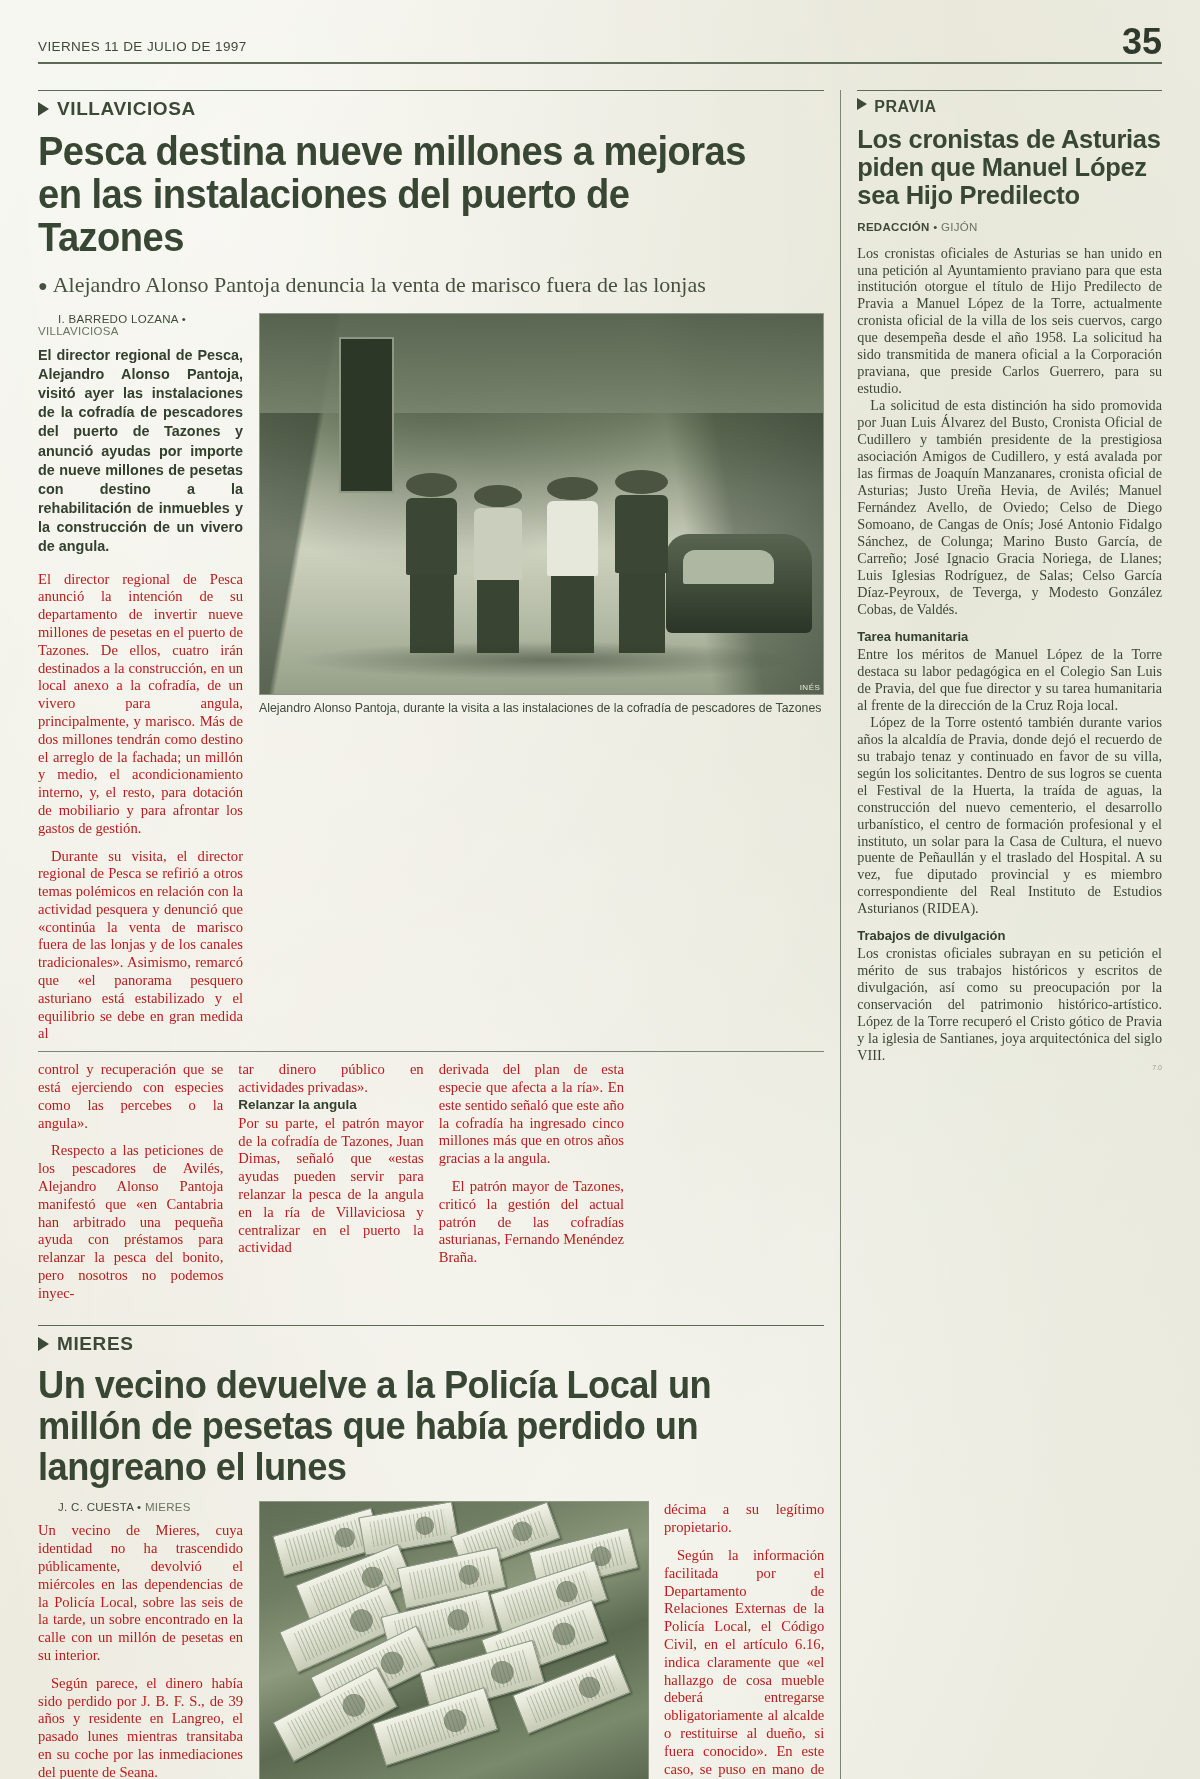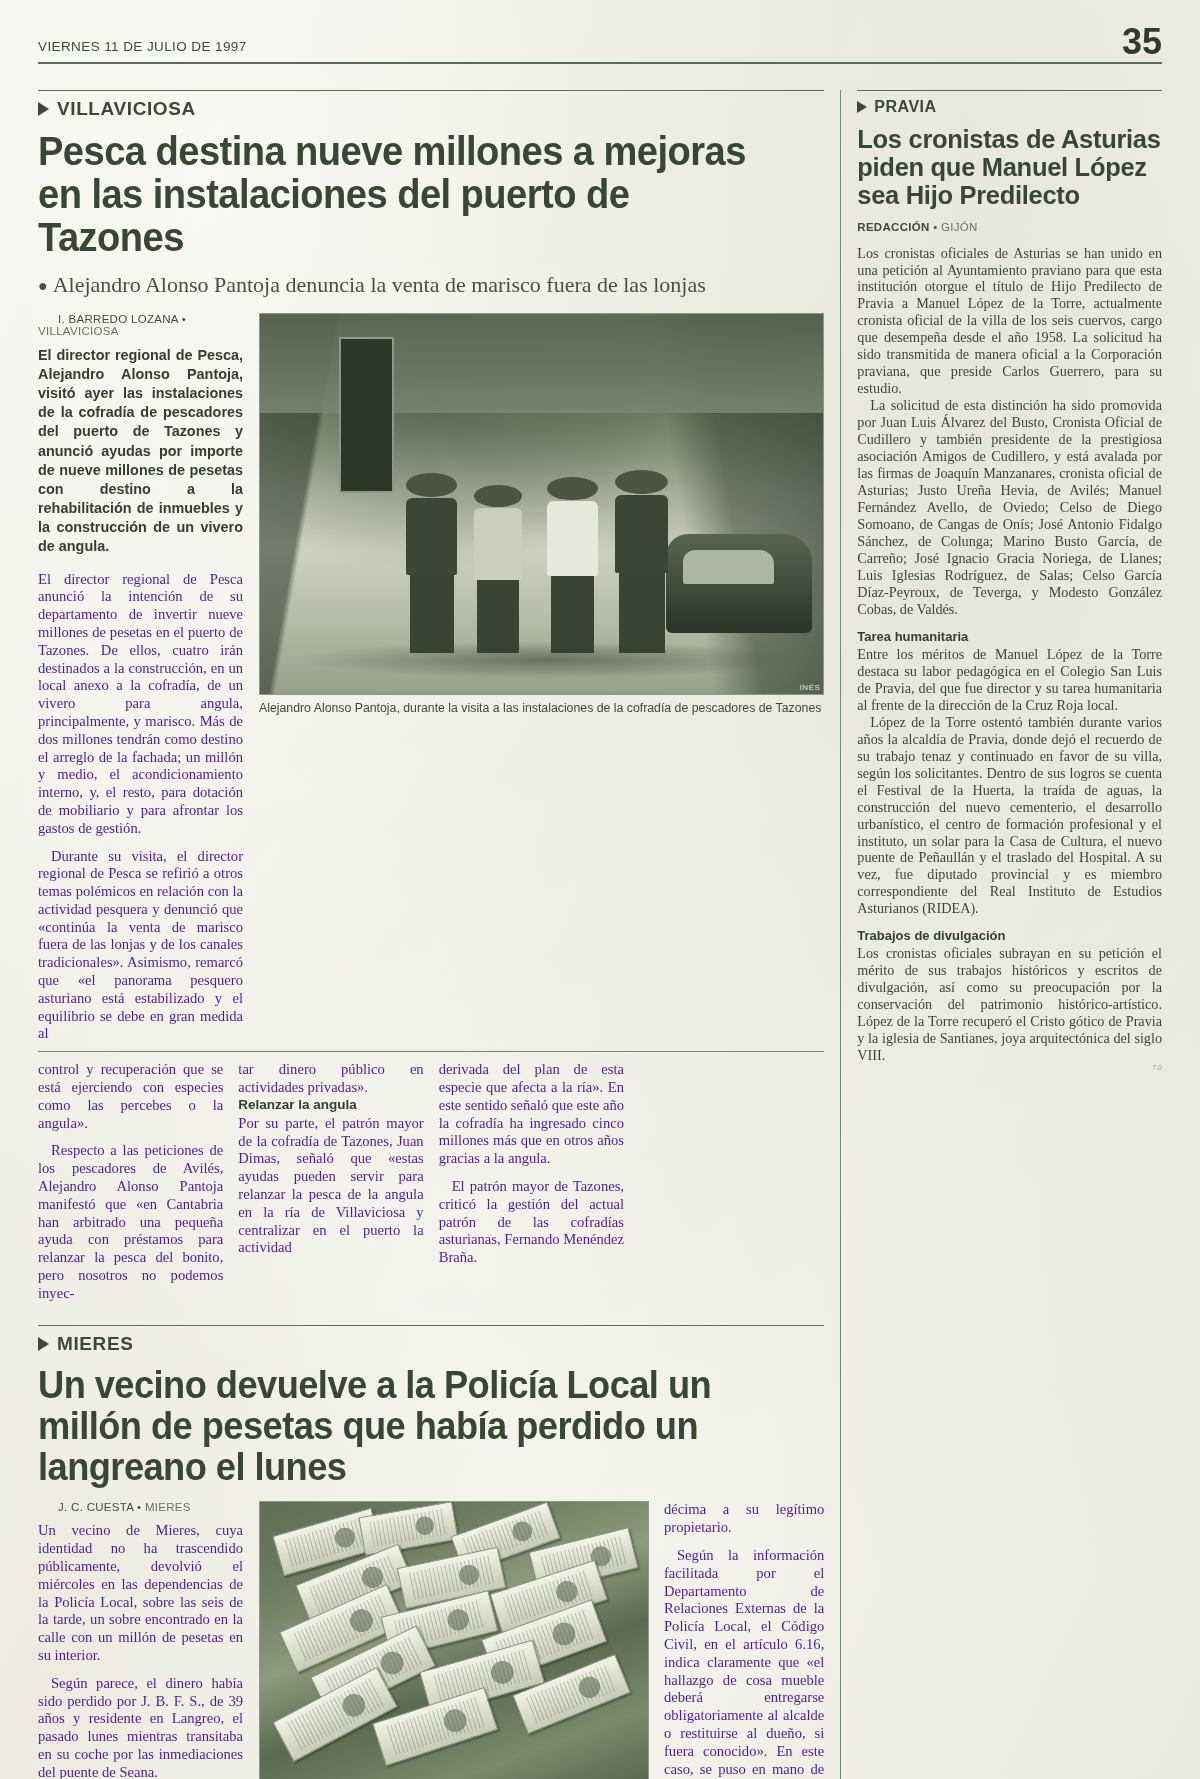--- a/index.html
+++ b/index.html
@@ -94,21 +94,21 @@
   .byline b{font-weight:normal;margin-left:20px;}
   .byline .place{color:#69735f;}
 
   .lede{
     font-family:"Liberation Sans",sans-serif;
     font-weight:bold;font-size:14.4px;line-height:1.33;
     text-align:justify;color:#33402e;margin:0 0 14px;
   }
   p.col-text{
     margin:0;text-align:justify;
-    font-size:14.6px;line-height:1.22;color:#4c1d95;
+    font-size:14.6px;line-height:1.22;color:#b91c1c;
     text-indent:13px;
     hyphens:auto;
   }
   p.col-text.first{text-indent:0;}
   p.col-text + p.col-text{margin-top:10px;}
 
   .sub-subhead{
     font-family:"Liberation Sans",sans-serif;
     font-weight:bold;font-size:13.5px;color:#33402e;
     margin:0 0 3px;
@@ -192,21 +192,21 @@
     content:"";position:absolute;inset:14% 10%;
     background:
       repeating-linear-gradient(90deg,rgba(90,104,80,.35) 0 1px,rgba(0,0,0,0) 1px 4px),
       radial-gradient(circle at 72% 52%,rgba(80,95,70,.55) 0 16%,rgba(0,0,0,0) 17%);
   }
 
   
   .side-kicker{
     font-family:"Liberation Sans",sans-serif;
     font-weight:bold;font-size:16px;letter-spacing:.5px;color:#3b4936;
-    display:flex;align-items:center;gap:7px;margin-bottom:9px;
+    display:flex;align-items:flex-start;gap:7px;margin-bottom:9px;
   }
   .side-kicker .tri{border-left-width:10px;border-top-width:6.5px;border-bottom-width:6.5px;}
   h2.side-headline{
     font-family:"Liberation Sans",sans-serif;
     font-weight:bold;font-size:25.5px;line-height:1.1;color:#384733;
     margin:0 0 11px;letter-spacing:-.3px;
   }
   .side-byline{
     font-family:"Liberation Sans",sans-serif;
     font-size:11.5px;letter-spacing:.3px;color:#3d4a38;margin-bottom:12px;

